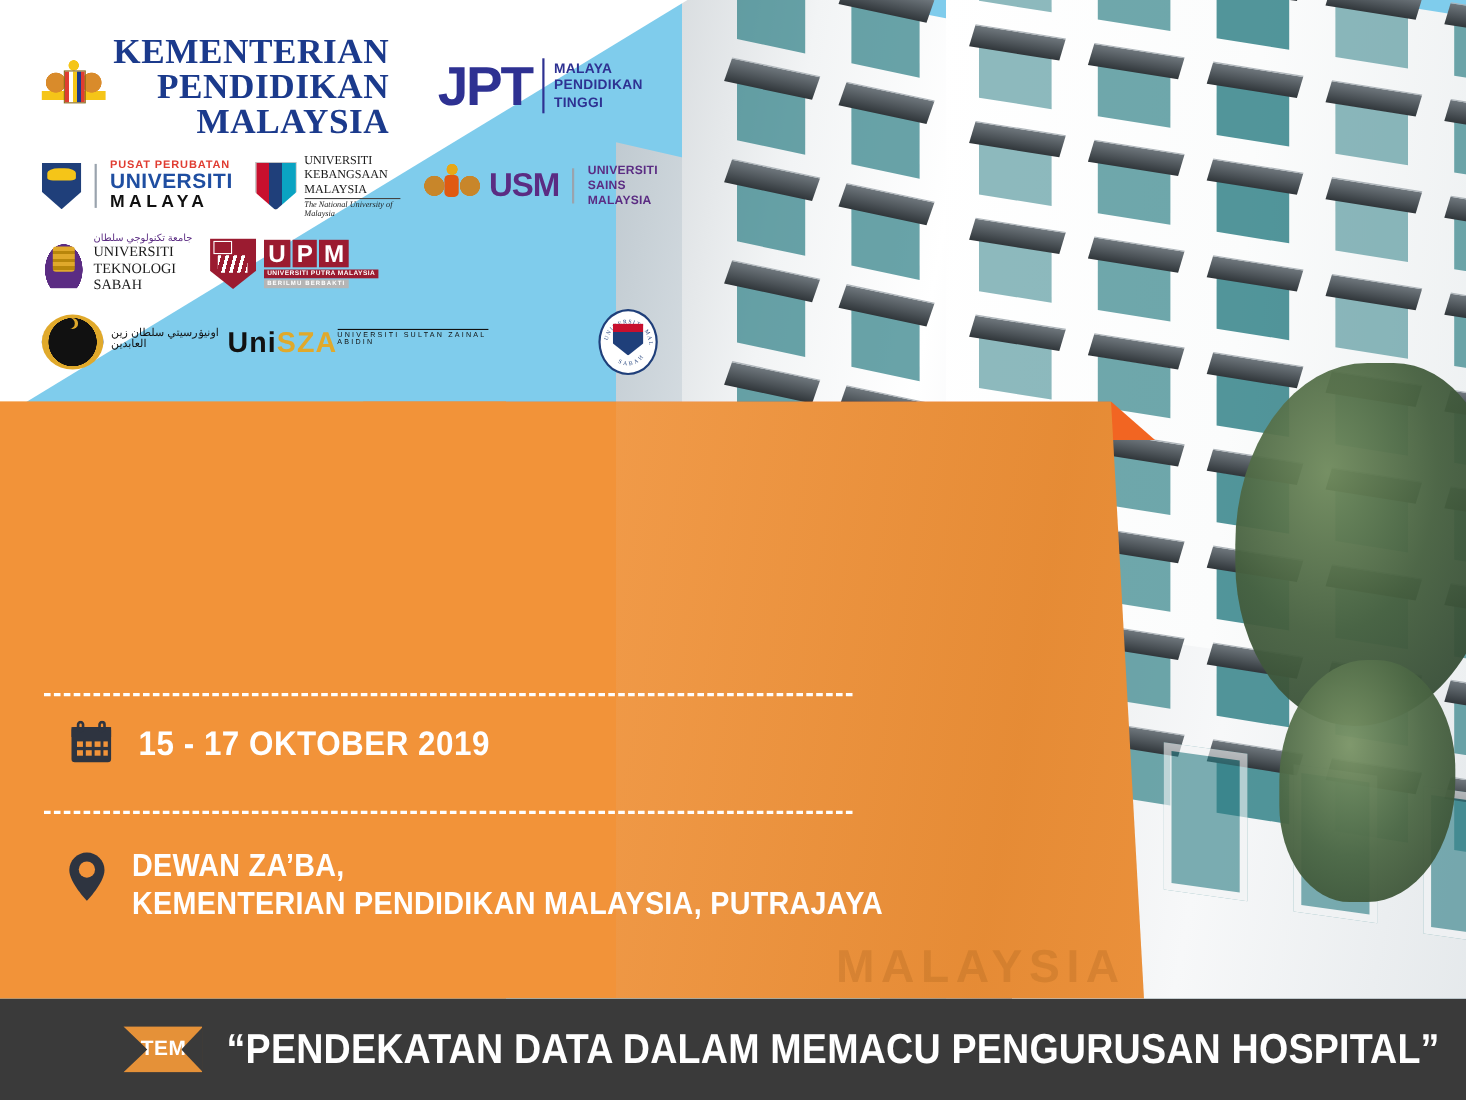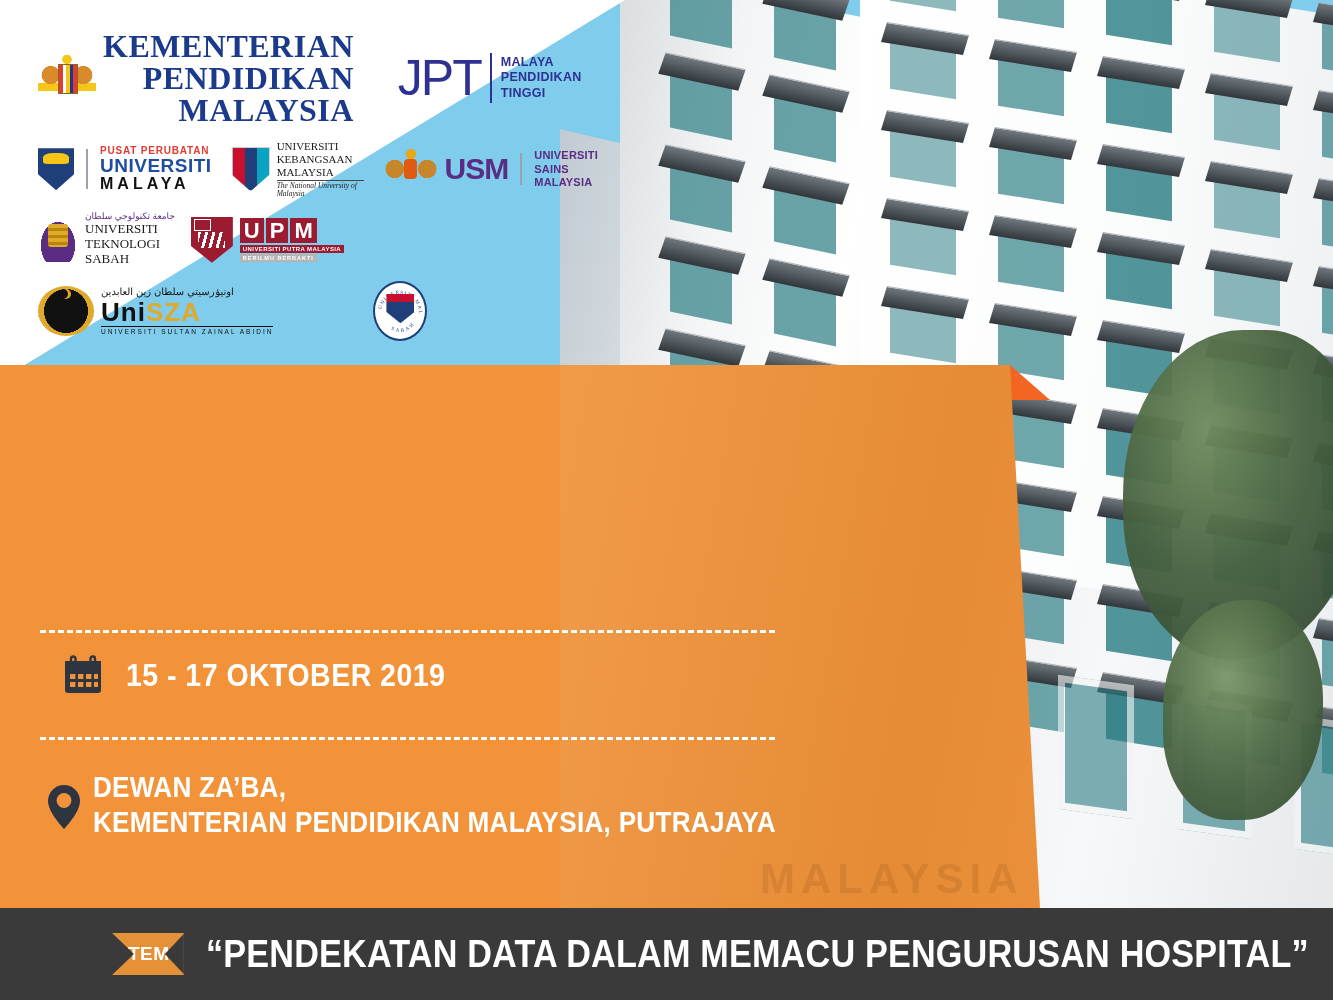--- a/index.html
+++ b/index.html
@@ -220,21 +220,21 @@
     text-align: right;
   }
 
   .jpt-lock {
     display: flex;
     align-items: center;
     gap: 9px;
   }
   .jpt-big {
     font-family: "Liberation Sans", sans-serif;
-    font-weight: 400;
+    font-weight: 700;
     font-size: 50px;
     color: #2E3192;
     letter-spacing: -2px;
     line-height: 1;
     text-align: center;
   }
   .jpt-rule {
     width: 2px;
     height: 50px;
     background: #2E3192;
@@ -460,21 +460,21 @@
   }
   .unisza-mark::after {
     content:"";
     position:absolute; left:50%; top:6%;
     transform:translateX(-50%);
     width:10px; height:10px;
     border-radius:50%;
     box-shadow: inset -3px 0 0 #e0a92b;
   }
   .unisza-text {
-    display:flex; flex-direction:column;
+    display:flex; 
   }
   .unisza-arabic {
     font-size: 10px; color:#111; letter-spacing:1px; line-height:1;
     margin-bottom:2px;
   }
   .unisza-word {
     font-family: "Liberation Sans", sans-serif;
     font-weight: 700;
     font-size: 26px;
     color: #111111;
@@ -577,24 +577,24 @@
     color: #ffffff;
     letter-spacing: .5px;
     transform: scaleX(.92);
     transform-origin: left center;
     white-space: nowrap;
   }
 
   
   .venue-row {
     position: absolute;
-    left: 47px; top: 770px;
+    left: 62px; top: 770px;
     display: flex;
-    align-items: center;
-    gap: 12px;
+    align-items: flex-start;
+    gap: 24px;
     z-index: 40;
   }
   .pin-icon {
     width: 34px; height: 46px;
     flex: 0 0 auto;
     margin-top: 4px;
   }
   .venue-text {
     font-family: "Liberation Sans Narrow", "Liberation Sans", sans-serif;
     font-weight: 700;

